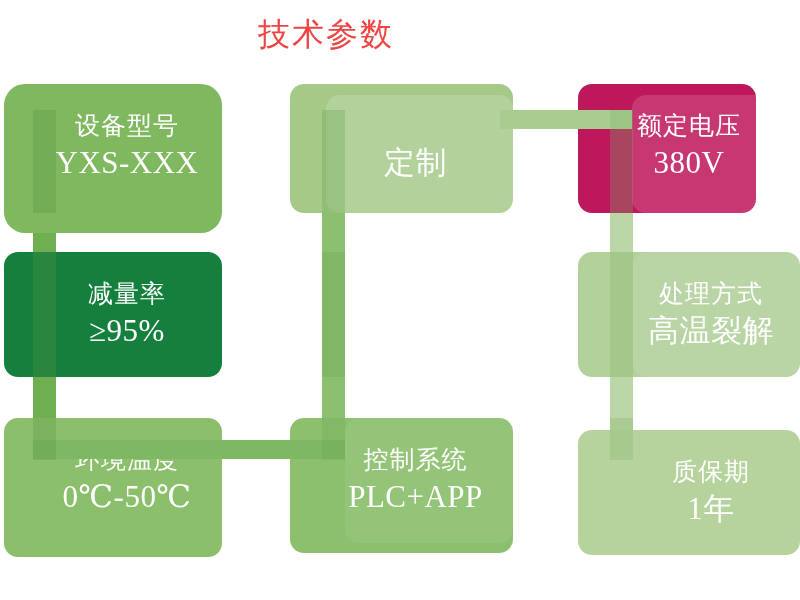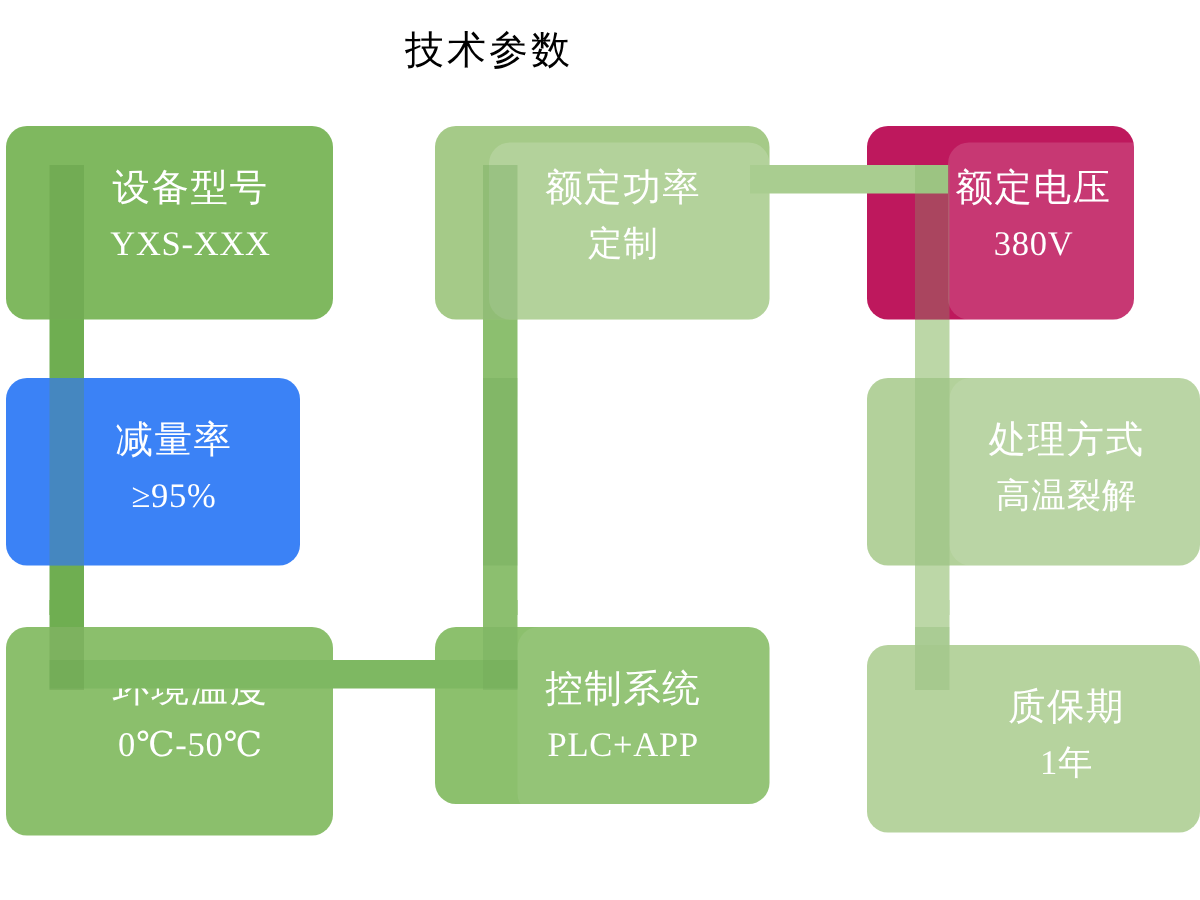--- a/index.html
+++ b/index.html
@@ -22,23 +22,23 @@
     height: 600px;
   }
 
   
   .title {
     position: absolute;
     left: 0;
     top: 12px;
     width: 652px;
     text-align: center;
-    font-size: 26px;
+    font-size: 32px;
     line-height: 44px;
-    color: #000000;
+    color: #ef4444;
     letter-spacing: 2px;
     font-family: "Liberation Serif", "DejaVu Serif", serif;
     white-space: nowrap;
   }
 
   
   .conn {
     position: absolute;
   }
   .conn-under { z-index: 1; }
@@ -70,21 +70,21 @@
     white-space: nowrap;
   }
   .card-label {
     top: 26px;
     font-size: 25px;
     line-height: 32px;
     letter-spacing: 1px;
   }
   .card-value {
     top: 64px;
-    font-size: 23px;
+    font-size: 31px;
     line-height: 30px;
     letter-spacing: 0.5px;
   }
   
   .tx-right { transform: translateX(14px); }
   .tx-right2 { transform: translateX(22px); }
 </style>
 </head>
 <body>
 
@@ -98,58 +98,57 @@
   <div class="conn conn-under" style="left:322px; top:110px; width:23px; height:300px; background:#8cbf6f;"></div>
   <div class="conn conn-under" style="left:322px; top:400px; width:23px; height:60px; background:#8cbf6f;"></div>
 
   <div class="conn conn-under" style="left:610px; top:110px; width:23px; height:300px; background:#bcd7a7;"></div>
   <div class="conn conn-under" style="left:610px; top:400px; width:23px; height:60px; background:#bcd7a7;"></div>
 
   <div class="conn conn-over" style="left:500px; top:110px; width:132px; height:19px; background:#a9cd90;"></div>
 
   <div class="conn conn-over" style="left:33px; top:440px; width:312px; height:19px; background:#7eb862;"></div>
 
-  <div class="card" style="left:4px; top:84px; width:218px; height:129px; background:#7fb85f;">
+  <div class="card" style="left:4px; top:84px; width:218px; height:149px; background:#7fb85f;border-radius:21px;">
     <div class="card-text card-label tx-right">设备型号</div>
     <div class="card-text card-value tx-right">YXS-XXX</div>
   </div>
 
   <div class="card" style="left:290px; top:84px; width:223px; height:129px; background:#a5ca88;">
-    <div class="card-text card-label tx-right">额定功率</div>
     <div class="card-text card-value tx-right">定制</div>
   </div>
 
   <div class="card" style="left:578px; top:84px; width:178px; height:129px; background:#be185d;">
     <div class="card-text card-label tx-right2">额定电压</div>
     <div class="card-text card-value tx-right2">380V</div>
   </div>
 
   <div class="card-veil" style="left:326px; top:95px; width:187px; height:118px; background:rgba(255,255,255,0.16);"></div>
   <div class="card-veil" style="left:632px; top:95px; width:168px; height:118px; background:rgba(255,255,255,0.14);"></div>
 
-  <div class="card" style="left:4px; top:252px; width:196px; height:125px; background:#3b82f6;">
+  <div class="card" style="left:4px; top:252px; width:218px; height:125px; background:#15803d;">
     <div class="card-text card-label tx-right">减量率</div>
     <div class="card-text card-value tx-right">≥95%</div>
   </div>
 
 
   <div class="card" style="left:578px; top:252px; width:222px; height:125px; background:#b3d19b;">
     <div class="card-text card-label tx-right2">处理方式</div>
     <div class="card-text card-value tx-right2">高温裂解</div>
   </div>
 
   <div class="card-veil" style="left:345px; top:252px; width:168px; height:125px; background:rgba(255,255,255,0.12);"></div>
   <div class="card-veil" style="left:633px; top:252px; width:167px; height:125px; background:rgba(255,255,255,0.10);"></div>
 
   <div class="card" style="left:4px; top:418px; width:218px; height:139px; background:#8bbf6c;">
     <div class="card-text card-label tx-right">环境温度</div>
     <div class="card-text card-value tx-right">0℃-50℃</div>
   </div>
 
-  <div class="card" style="left:290px; top:418px; width:223px; height:118px; background:#8cc06d;">
+  <div class="card" style="left:290px; top:418px; width:223px; height:135px; background:#8cc06d;">
     <div class="card-text card-label tx-right">控制系统</div>
     <div class="card-text card-value tx-right">PLC+APP</div>
   </div>
 
   <div class="card" style="left:578px; top:430px; width:222px; height:125px; background:#b6d39e;">
     <div class="card-text card-label tx-right2">质保期</div>
     <div class="card-text card-value tx-right2">1年</div>
   </div>
 
   <div class="card-veil" style="left:345px; top:418px; width:168px; height:125px; background:rgba(255,255,255,0.07);"></div>

